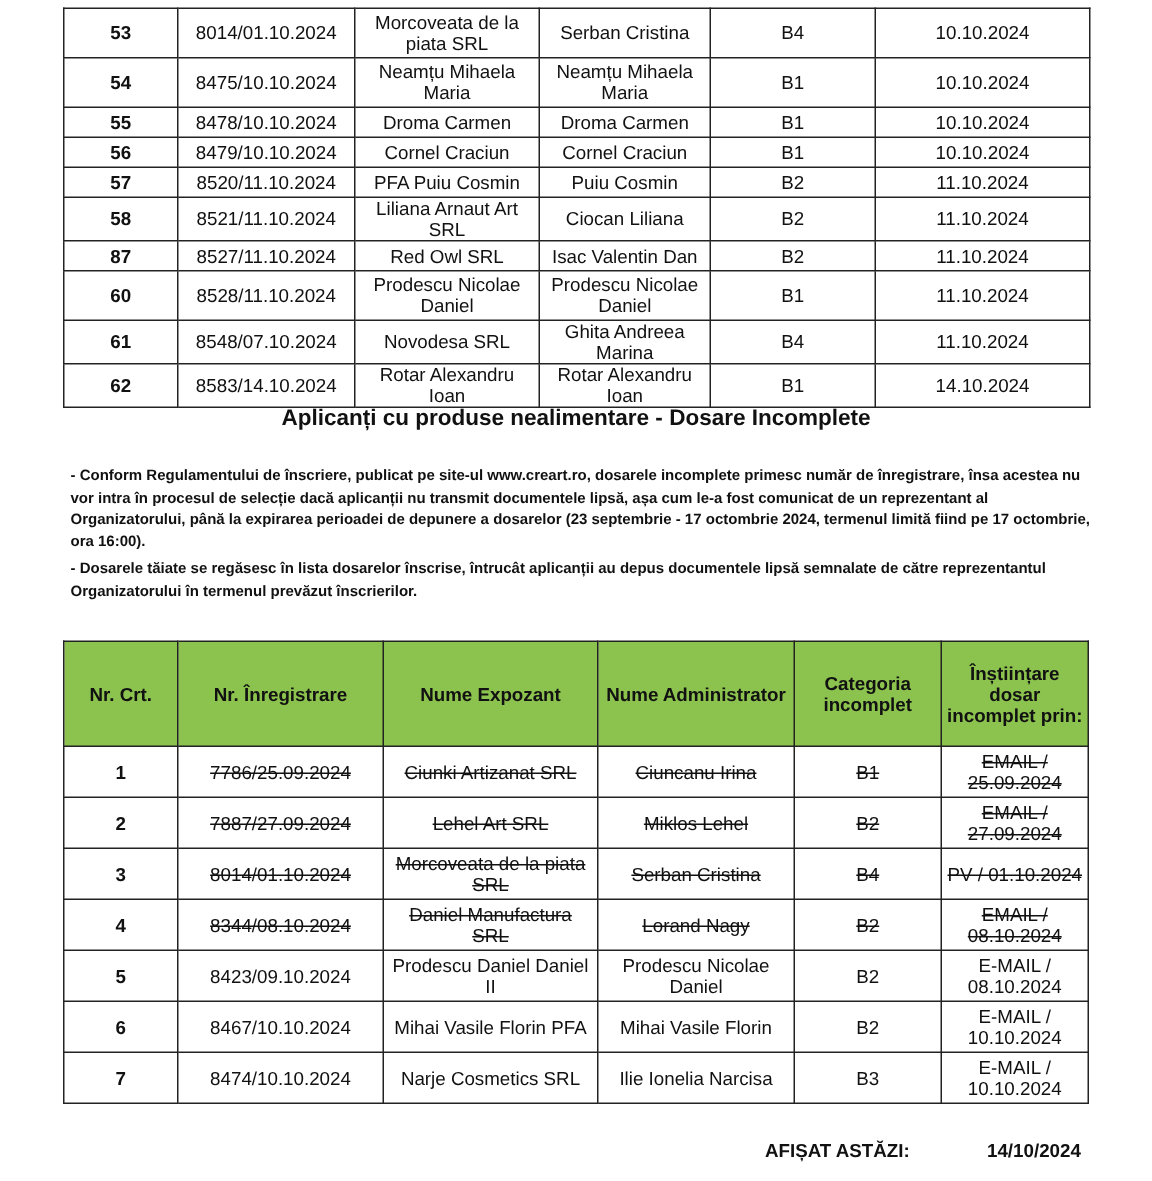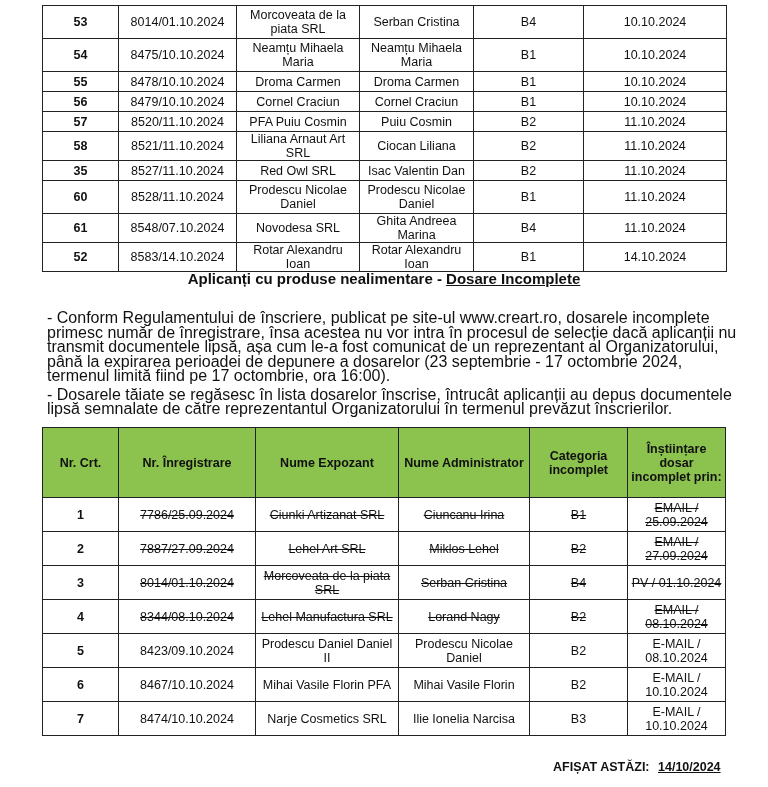--- a/index.html
+++ b/index.html
@@ -21,31 +21,31 @@
   #bottom-table th {
     background: #8cc24e; font-weight: bold; font-size: 12.5px; line-height: 14px;
     height: 70px;
   }
   #bottom-table tr.brow { height: 34px; }
   .struck { text-decoration: line-through; }
   .section-title {
     position: absolute; left: 0; width: 768px; top: 270px; text-align: center;
     font-weight: bold; font-size: 15px;
   }
-  .section-title .u { text-decoration: underline; }
+  .section-title .u { }
   .notes {
     position: absolute; left: 47px; top: 311px; width: 690px;
-    font-size: 16px; line-height: 14.5px;
+    font-size: 10px; line-height: 14.5px; font-weight: bold;
   }
   .notes p { margin-bottom: 4px; }
   .footer {
     position: absolute; top: 760px; font-weight: bold; font-size: 12.5px;
   }
-  .footer .lbl { position: absolute; left: 553px; white-space: nowrap; }
-  .footer .val { position: absolute; left: 658px; white-space: nowrap; text-decoration: underline; }
+  .footer .lbl { position: absolute; left: 510px; white-space: nowrap; }
+  .footer .val { position: absolute; left: 658px; white-space: nowrap; }
 </style>
 </head>
 <body>
 
 <table id="top-table">
   <colgroup>
     <col style="width:76px">
       <col style="width:118px">
       <col style="width:123px">
       <col style="width:114px">
@@ -95,21 +95,21 @@
     </tr>
     <tr class="r1">
       <td class="nr">58</td>
       <td>8521/11.10.2024</td>
       <td>Liliana Arnaut Art SRL</td>
       <td>Ciocan Liliana</td>
       <td>B2</td>
       <td>11.10.2024</td>
     </tr>
     <tr class="r1">
-      <td class="nr">35</td>
+      <td class="nr">87</td>
       <td>8527/11.10.2024</td>
       <td>Red Owl SRL</td>
       <td>Isac Valentin Dan</td>
       <td>B2</td>
       <td>11.10.2024</td>
     </tr>
     <tr class="r2">
       <td class="nr">60</td>
       <td>8528/11.10.2024</td>
       <td>Prodescu Nicolae Daniel</td>
@@ -119,21 +119,21 @@
     </tr>
     <tr class="r1">
       <td class="nr">61</td>
       <td>8548/07.10.2024</td>
       <td>Novodesa SRL</td>
       <td>Ghita Andreea Marina</td>
       <td>B4</td>
       <td>11.10.2024</td>
     </tr>
     <tr class="r1">
-      <td class="nr">52</td>
+      <td class="nr">62</td>
       <td>8583/14.10.2024</td>
       <td>Rotar Alexandru Ioan</td>
       <td>Rotar Alexandru Ioan</td>
       <td>B1</td>
       <td>14.10.2024</td>
     </tr>
   </tbody>
 </table>
 
 <div class="section-title">
@@ -185,21 +185,21 @@
       <td class="nr">3</td>
       <td class="struck">8014/01.10.2024</td>
       <td class="struck">Morcoveata de la piata SRL</td>
       <td class="struck">Serban Cristina</td>
       <td class="struck">B4</td>
       <td class="struck">PV / 01.10.2024</td>
     </tr>
     <tr class="brow">
       <td class="nr">4</td>
       <td class="struck">8344/08.10.2024</td>
-      <td class="struck">Lehel Manufactura SRL</td>
+      <td class="struck">Daniel Manufactura SRL</td>
       <td class="struck">Lorand Nagy</td>
       <td class="struck">B2</td>
       <td class="struck">EMAIL / 08.10.2024</td>
     </tr>
     <tr class="brow">
       <td class="nr">5</td>
       <td>8423/09.10.2024</td>
       <td>Prodescu Daniel Daniel II</td>
       <td>Prodescu Nicolae Daniel</td>
       <td>B2</td>

